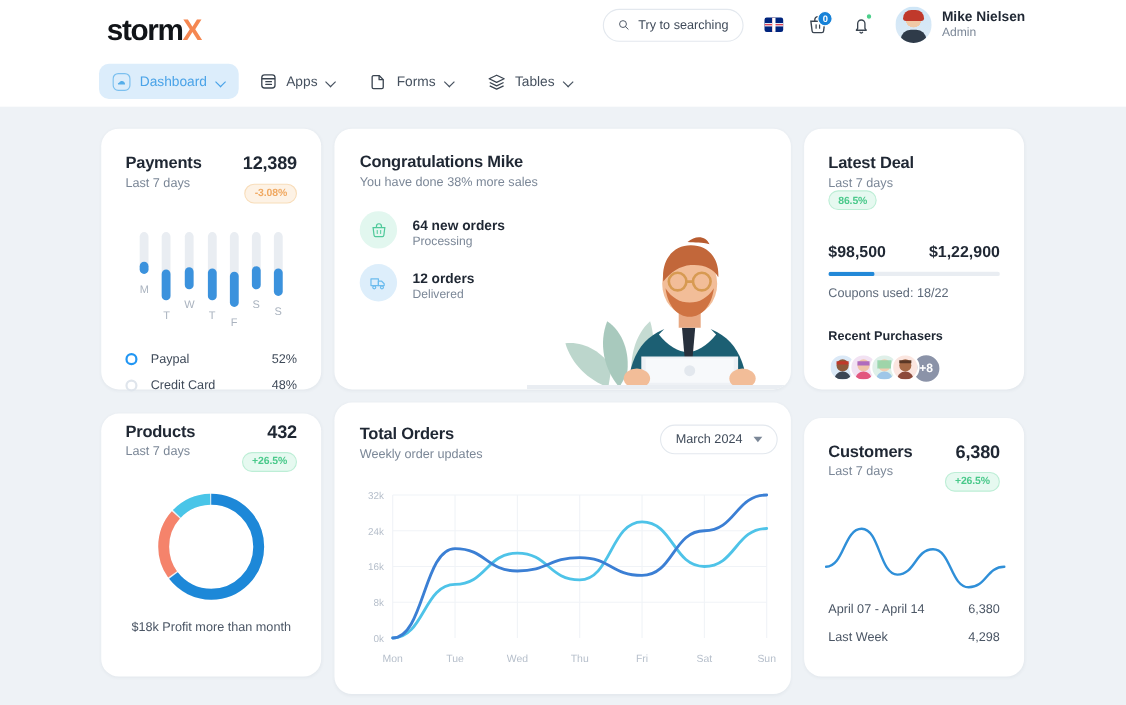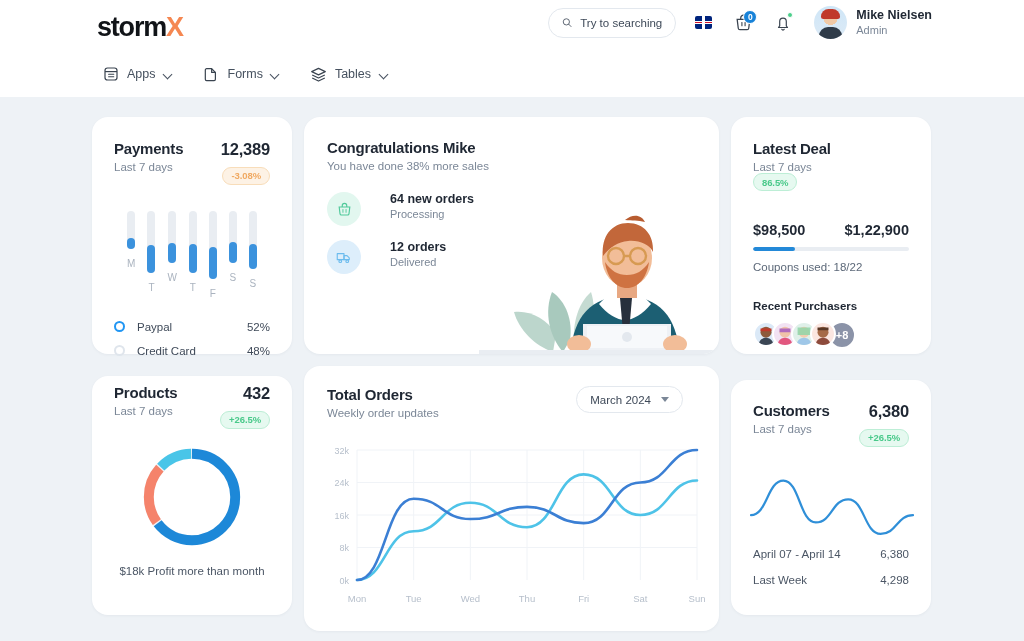--- a/index.html
+++ b/index.html
@@ -125,21 +125,21 @@
   .pay-rows { margin-top: 16px; padding: 0 22px; }
   .pay-row { display: flex; align-items: center; height: 24px; font-size: 11.5px; color: #3f4a59; }
   .radio { width: 11px; height: 11px; border-radius: 50%; border: 2px solid #dfe5ec; margin-right: 12px; flex: none; }
   .radio.on { border-color: #2196f3; }
   .pay-row .pct { margin-left: auto; color: #3f4a59; }
 
   
   #card-congrats { left: 304px; top: 117px; width: 415px; height: 237px; overflow: hidden; }
   .cong-pad { padding: 22px 0 0 23px; position: relative; z-index: 2; }
   .cong-list { margin-top: 20px; }
-  .cong-item { display: flex; align-items: flex-start; gap: 29px; margin-bottom: 14px; }
+  .cong-item { display: flex; align-items: flex-end; gap: 14px; margin-bottom: 14px; }
   .cong-ico { width: 34px; height: 34px; border-radius: 50%; display: flex;
               align-items: center; justify-content: center; flex: none; }
   .cong-ico.green { background: #e2f7ef; }
   .cong-ico.orange { background: #fdf0e1; }
   .cong-ico.blue { background: #ddeefb; }
   .cong-main { font-size: 12.5px; font-weight: bold; color: #1f2733; }
   .cong-sub { font-size: 11px; color: #7b8797; margin-top: 2px; }
   .illus { position: absolute; right: 0; bottom: 0; width: 240px; height: 180px; z-index: 1; }
 
   
@@ -162,21 +162,21 @@
              justify-content: center; margin-left: -8px; border: 2px solid #fff; }
 
   
   #card-products { left: 92px; top: 376px; width: 200px; height: 239px; }
   .prod-head { display: flex; justify-content: space-between; padding: 8px 22px 0 22px; }
   .donut-wrap { display: flex; justify-content: center; margin-top: 14px; }
   .prod-foot { text-align: center; font-size: 11.5px; color: #4b5665; margin-top: 14px; }
 
   
   #card-orders { left: 304px; top: 366px; width: 415px; height: 265px; }
-  .ord-head { display: flex; justify-content: space-between; align-items: flex-start; padding: 20px 36px 0 23px; gap: 12px; }
+  .ord-head { display: flex; justify-content: space-between; align-items: flex-start; padding: 20px 12px 0 23px; gap: 12px; }
   .select-pill {
     display: flex; align-items: center; gap: 10px;
     height: 27px; padding: 0 13px; border: 1px solid #e3e8ee; border-radius: 14px;
     font-size: 11.5px; color: #3f4a59; cursor: pointer;
   }
   .caret { width: 0; height: 0; border-left: 4px solid transparent; border-right: 4px solid transparent;
            border-top: 5px solid #7b8797; }
 
   
   #card-customers { left: 731px; top: 380px; width: 200px; height: 235px; }
@@ -235,20 +235,30 @@
           <div>
             <div class="user-name">Mike Nielsen</div>
             <div class="user-role">Admin</div>
           </div>
         </div>
       </div>
     </div>
 
     <div class="navbar">
 
+      <div class="nav-item active">
+        <span class="nav-ico">
+          <svg width="17" height="17" viewBox="0 0 20 20">
+            <rect x="1" y="1" width="18" height="18" rx="5.5" fill="none" stroke="#7cc0ef" stroke-width="1.3"></rect>
+            <path d="M6.2 12.6h7.6c0-2-1.5-3.6-3.4-3.6-1.3 0-2.4.7-3 1.8-1 .05-1.6.8-1.2 1.8z" fill="#55aeea"></path>
+          </svg>
+        </span>
+        <span>Dashboard</span>
+        <span class="chev"></span>
+      </div>
 
       <div class="nav-item">
         <span class="nav-ico">
           <svg width="16" height="16" viewBox="0 0 20 20">
             <rect x="2.5" y="2.5" width="15" height="15" rx="3.2" fill="none" stroke="#3a4450" stroke-width="1.5"></rect>
             <line x1="2.5" y1="7" x2="17.5" y2="7" stroke="#3a4450" stroke-width="1.5"></line>
             <line x1="7" y1="10.3" x2="13.5" y2="10.3" stroke="#3a4450" stroke-width="1.3" stroke-linecap="round"></line>
             <line x1="7" y1="13.4" x2="13.5" y2="13.4" stroke="#3a4450" stroke-width="1.3" stroke-linecap="round"></line>
           </svg>
         </span>

